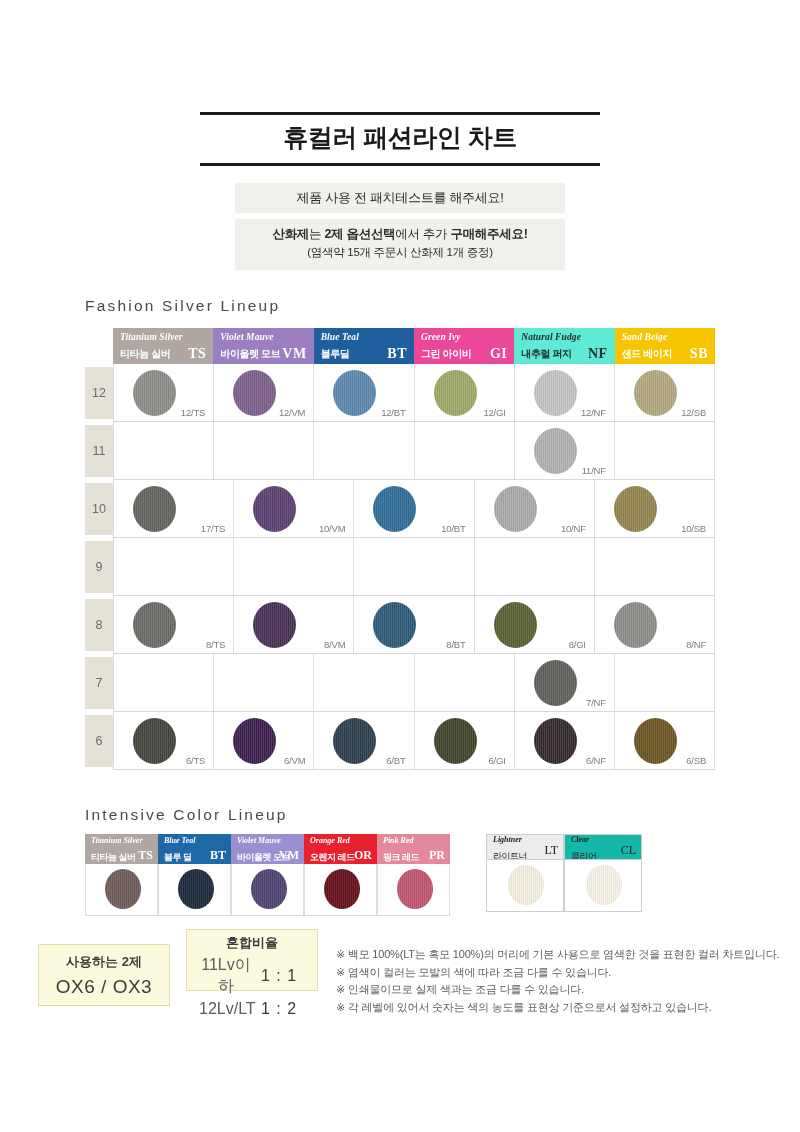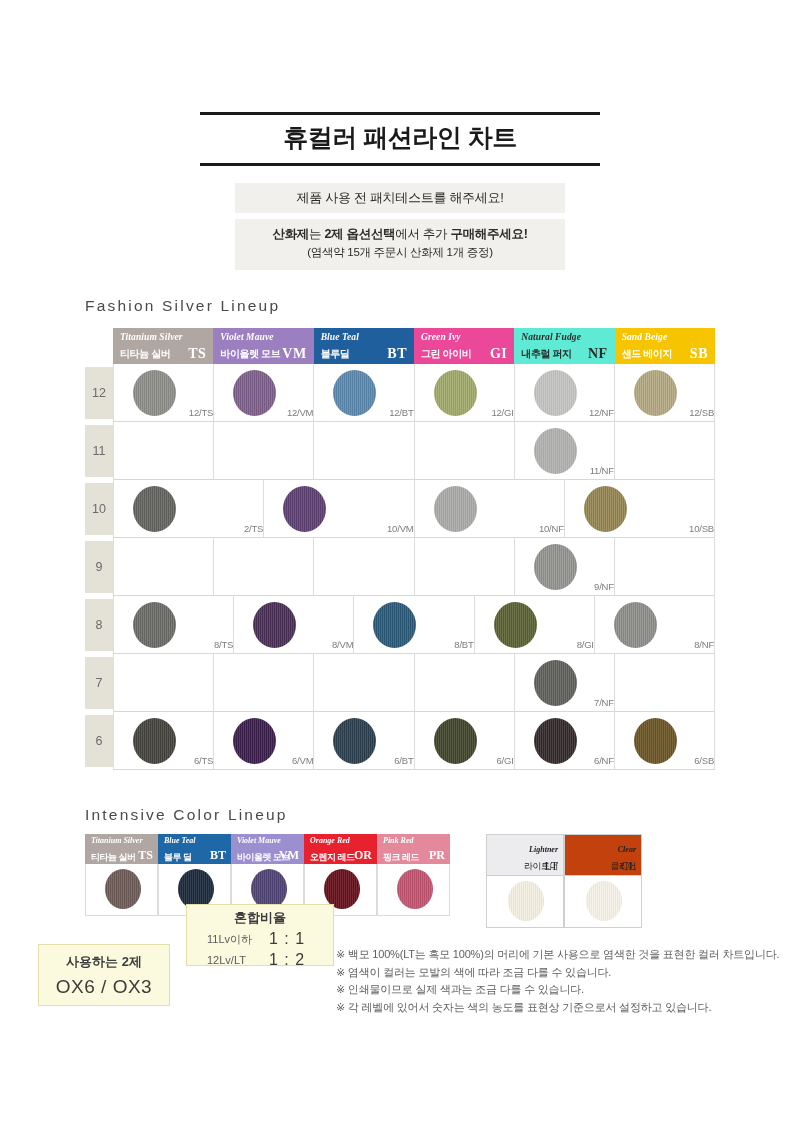--- a/index.html
+++ b/index.html
@@ -82,21 +82,21 @@
     position:absolute; left:19px; top:6px;
     width:43px; height:46px; border-radius:50%;
   }
   .swatch::after{
     content:""; position:absolute; inset:0; border-radius:50%;
     background:repeating-linear-gradient(90deg,
       rgba(255,255,255,.16) 0 1px, rgba(0,0,0,.07) 1px 2px);
     opacity:.75;
   }
   .sw-code{
-    position:absolute; right:0; bottom:3px;
+    position:absolute; right:8px; bottom:3px;
     font-size:9.5px; color:#7d7d7d; letter-spacing:-0.2px;
   }
 
   
   .intensive{ position:absolute; left:85px; top:834px; }
   .int-grid{ display:flex; }
   .int-col{ width:73px; }
   .int-hd{
     height:30px; box-sizing:border-box; padding:2px 5px 0 6px;
     position:relative; overflow:hidden;
@@ -125,24 +125,24 @@
     content:""; position:absolute; inset:0; border-radius:50%;
     background:repeating-linear-gradient(90deg,
       rgba(255,255,255,.15) 0 1px, rgba(0,0,0,.06) 1px 2px);
     opacity:.7;
   }
   .int-gap{ width:36px; }
 
   .lt-grid{ display:flex; }
   .lt-col{ width:78px; }
   .lt-hd{
-    height:42px; box-sizing:border-box; padding:10px 5px 0 6px;
+    height:26px; box-sizing:border-box; padding:0 5px 0 6px;
     position:relative; overflow:hidden;
     border-top:1px solid #cfcfcf; border-left:1px solid #cfcfcf;
-    border-right:1px solid #cfcfcf; border-bottom:1px solid #cfcfcf;text-align:right;
+    border-right:1px solid #cfcfcf; border-bottom:1px solid #cfcfcf;
   }
   .lt-hd .en{
     font-family:"Liberation Serif","DejaVu Serif",serif;
     font-style:italic; font-weight:bold; font-size:8px;
     line-height:10px; display:block; color:#222;
   }
   .lt-hd .kr{ font-size:9px; line-height:13px; color:#222; letter-spacing:-0.5px;}
   .lt-hd .ab{
     font-family:"Liberation Serif","DejaVu Serif",serif;
     font-size:12px; position:absolute; right:5px; bottom:1px; color:#222;
@@ -164,24 +164,24 @@
   }
 
   
   .foot-box{
     position:absolute; background:#fbfadf; border:1px solid #e2dfa8;
     box-sizing:border-box;
   }
   #box-ox{ left:38px; top:944px; width:132px; height:62px; }
   #box-ox .l1{ text-align:center; font-size:13px; font-weight:bold; color:#3c3c3c; margin-top:8px;}
   #box-ox .l2{ text-align:center; font-size:19px; color:#3c3c3c; margin-top:5px; letter-spacing:0.5px;}
-  #box-ratio{ left:186px; top:904px; width:148px; height:62px; }
+  #box-ratio{ left:186px; top:929px; width:132px; height:62px; }
   #box-ratio .rt{ text-align:center; font-size:13px; font-weight:bold; color:#3c3c3c; margin-top:4px;}
   .rrow{ display:flex; align-items:center; justify-content:center; margin-top:3px; }
-  .rrow .lbl{ font-size:11px; color:#5b5b5b; width:54px; text-align:left; }
+  .rrow .lbl{ font-size:16px; color:#5b5b5b; width:54px; text-align:center; }
   .rrow .val{ font-size:16px; color:#3c3c3c; width:52px; text-align:center; letter-spacing:1px;}
 
   .notes{ position:absolute; left:336px; top:946px; width:450px; }
   .notes div{ font-size:11px; color:#5d5d5d; line-height:17.5px; letter-spacing:-0.2px; }
 </style>
 </head>
 <body>
 
 <div class="title-wrap">
   <div class="rule-top"></div>
@@ -252,47 +252,47 @@
             <div class="sw-code">11/NF</div>
           </div>
           <div class="fc-cell"></div>
         </div>
       </div>
       <div class="fc-row">
         <div class="fc-lvl">10</div>
         <div class="fc-cells">
           <div class="fc-cell">
             <div class="swatch" style="background: rgb(98, 98, 94);"></div>
-            <div class="sw-code">2/TS</div>
+            <div class="sw-code">17/TS</div>
           </div>
           <div class="fc-cell">
             <div class="swatch" style="background: rgb(92, 63, 114);"></div>
             <div class="sw-code">10/VM</div>
           </div>
           <div class="fc-cell">
+            <div class="swatch" style="background: rgb(47, 108, 151);"></div>
+            <div class="sw-code">10/BT</div>
+          </div>
+          <div class="fc-cell">
             <div class="swatch" style="background: rgb(169, 169, 167);"></div>
             <div class="sw-code">10/NF</div>
           </div>
           <div class="fc-cell">
             <div class="swatch" style="background: rgb(147, 132, 79);"></div>
             <div class="sw-code">10/SB</div>
           </div>
         </div>
       </div>
       <div class="fc-row">
         <div class="fc-lvl">9</div>
         <div class="fc-cells">
           <div class="fc-cell"></div>
           <div class="fc-cell"></div>
           <div class="fc-cell"></div>
           <div class="fc-cell"></div>
-          <div class="fc-cell">
-            <div class="swatch" style="background: rgb(146, 146, 143);"></div>
-            <div class="sw-code">9/NF</div>
-          </div>
           <div class="fc-cell"></div>
         </div>
       </div>
       <div class="fc-row">
         <div class="fc-lvl">8</div>
         <div class="fc-cells">
           <div class="fc-cell">
             <div class="swatch" style="background: rgb(106, 106, 102);"></div>
             <div class="sw-code">8/TS</div>
           </div>
@@ -398,21 +398,21 @@
       </div>
     <div class="int-gap"></div>
     <div class="lt-grid" id="lt-cols">
         <div class="lt-col">
           <div class="lt-hd" style="background: rgb(236, 235, 238);"><span class="en">Lightner</span><span class="kr">라이트너</span><span class="ab">LT</span></div>
           <div class="lt-body">
             <div class="lt-sw" style="background: rgb(242, 236, 220);"></div>
           </div>
         </div>
         <div class="lt-col">
-          <div class="lt-hd" style="background: #c2410c;"><span class="en">Clear</span><span class="kr">클리어</span><span class="ab">CL</span></div>
+          <div class="lt-hd" style="background: #14b8a6;"><span class="en">Clear</span><span class="kr">클리어</span><span class="ab">CL</span></div>
           <div class="lt-body">
             <div class="lt-sw" style="background: rgb(244, 239, 227);"></div>
           </div>
         </div>
       </div>
   </div>
 </div>
 
 <div class="foot-box" id="box-ox">
   <div class="l1">사용하는 2제</div>

